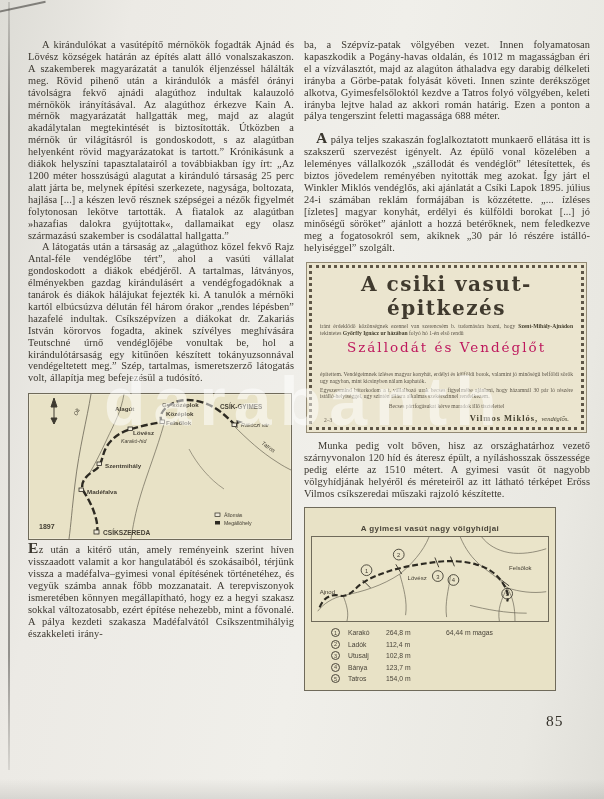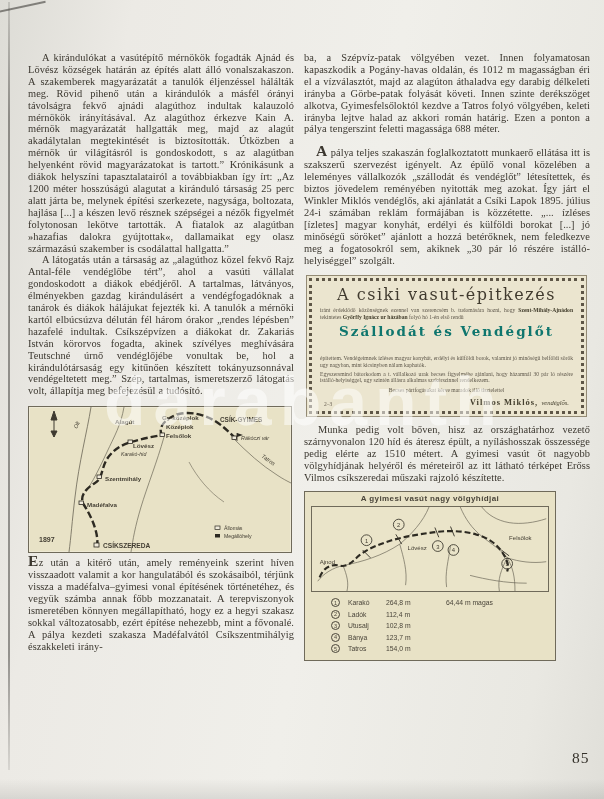--- a/index.html
+++ b/index.html
@@ -10,21 +10,21 @@
     background:linear-gradient(100deg,#dddcd6 0%, #eceae5 18%, #f0efea 55%, #e9e8e2 88%, #e0dfd9 100%);
     color:#3b372f;
   }
   .spine-line { position:absolute; left:8px; top:2px; width:1.5px; height:768px;
     background:linear-gradient(to bottom, rgba(40,38,34,.15), rgba(40,38,34,.45) 15%, rgba(40,38,34,.45) 85%, rgba(40,38,34,.1)); }
   .corner-line { position:absolute; left:-4px; top:6px; width:50px; height:1.5px;
     background:rgba(50,48,44,.55); transform:rotate(-12deg); }
   .bottom-shadow { position:absolute; left:0; bottom:0; width:100%; height:20px;
     background:linear-gradient(to bottom, rgba(0,0,0,0), rgba(0,0,0,.09)); }
 
-  .col { position:absolute; top:52px; }
+  .col { position:absolute; top:39px; }
   .col-left  { left:28px;  width:266px; }
   .col-right { left:304px; width:286px; }
 
   p.body-par {
     font-size:10.4px; line-height:11.9px; text-align:justify;
     letter-spacing:.05px; word-spacing:.4px;
   }
   p.indent { text-indent:14px; }
   .lead-cap { font-size:15.5px; font-weight:bold; letter-spacing:.5px; }
 
@@ -33,46 +33,46 @@
     margin-top:9px; width:264px; height:147px;
     background:#e8e2c6; border:1px solid #6f6a5a;
     box-shadow:0 0 0 1px rgba(255,255,255,.25) inset;
   }
   .map1-box svg { display:block; }
   .after-map { margin-top:2px; }
 
   
   .ad { margin:9px 0 7px 2px; width:281px; background:#ebe5cf; border:1px solid #938a74; padding:2px; }
   .ad-inner { border:3px dotted #5e5647; padding:3px 8px 4px; text-align:center; }
-  .ad-title { font-size:16px; font-weight:normal; letter-spacing:1.5px; color:#403a2e;
+  .ad-title { font-size:20px; font-weight:bold; letter-spacing:1.5px; color:#403a2e;
     font-family:"DejaVu Serif", serif; margin-top:1px; }
   .ad-small { font-size:5.6px; line-height:6.4px; color:#5d564a; text-align:justify; margin-top:3px; }
   .ad-small b { color:#45402f; }
-  .ad-sub { font-size:13.5px; letter-spacing:2px; color:#0f766e; margin:3px 0 16px;
-    font-family:"DejaVu Serif", serif;font-weight:bold; }
+  .ad-sub { font-size:13.5px; letter-spacing:2px; color:#be185d; margin:3px 0 16px;
+    font-family:"DejaVu Serif", serif; }
   .ad-sign-row { display:flex; justify-content:space-between; align-items:flex-end; margin-top:4px; padding:0 4px; }
   .ad-issue { font-size:5.5px; color:#6b6255; }
   .ad-sign { font-size:8.5px; font-weight:bold; letter-spacing:1px; color:#45402f; }
   .ad-sign .role { font-weight:normal; font-style:italic; font-size:6.5px; letter-spacing:0; }
 
   
-  .map2-box { margin-top:7px; width:252px; background:#e8e2c6; border:1px solid #6f6a5a; padding:2px 6px 5px; }
+  .map2-box { margin-top:7px; width:252px; background:#e8e2c6; border:1px solid #6f6a5a; padding:16px 6px 5px; }
   .map2-title { text-align:center; font-family:"Liberation Sans", sans-serif;
     font-size:8px; font-weight:bold; letter-spacing:.4px; color:#4a453a; margin-bottom:3px; }
   .map2-box svg { display:block; border:1px solid #6f6a5a; background:#eae4c9; }
   .map2-legend { margin:5px 0 0 20px; font-family:"Liberation Sans", sans-serif; }
   .legend-row { display:flex; align-items:center; height:11.6px; }
   .legend-num { display:inline-flex; align-items:center; justify-content:center;
     width:9px; height:9px; border:.8px solid #4a453a; border-radius:50%;
     font-size:5.5px; color:#4a453a; margin-right:8px; flex:0 0 auto; }
   .legend-name { font-size:6.8px; color:#4a453a; width:38px; }
   .legend-len  { font-size:6.8px; color:#4a453a; width:46px; }
   .legend-extra{ font-size:6.8px; color:#4a453a; margin-left:14px; }
 
-  .page-number { position:absolute; left:572px; top:712px; font-size:15.5px; letter-spacing:1px; color:#36332c;margin-top:37px; }
+  .page-number { position:absolute; left:546px; top:712px; font-size:15.5px; letter-spacing:1px; color:#36332c; }
 
   .watermark { position:absolute; left:104px; top:362px; z-index:5; pointer-events:none;
     font-family:"Liberation Sans", sans-serif; font-weight:bold; font-size:68px;
     letter-spacing:8px; color:rgba(255,255,255,.5); white-space:nowrap; }
 
   svg text { fill:#433e33; }
   .svg-label   { font-family:"Liberation Sans", sans-serif; }
 </style>
 </head>
 <body>

